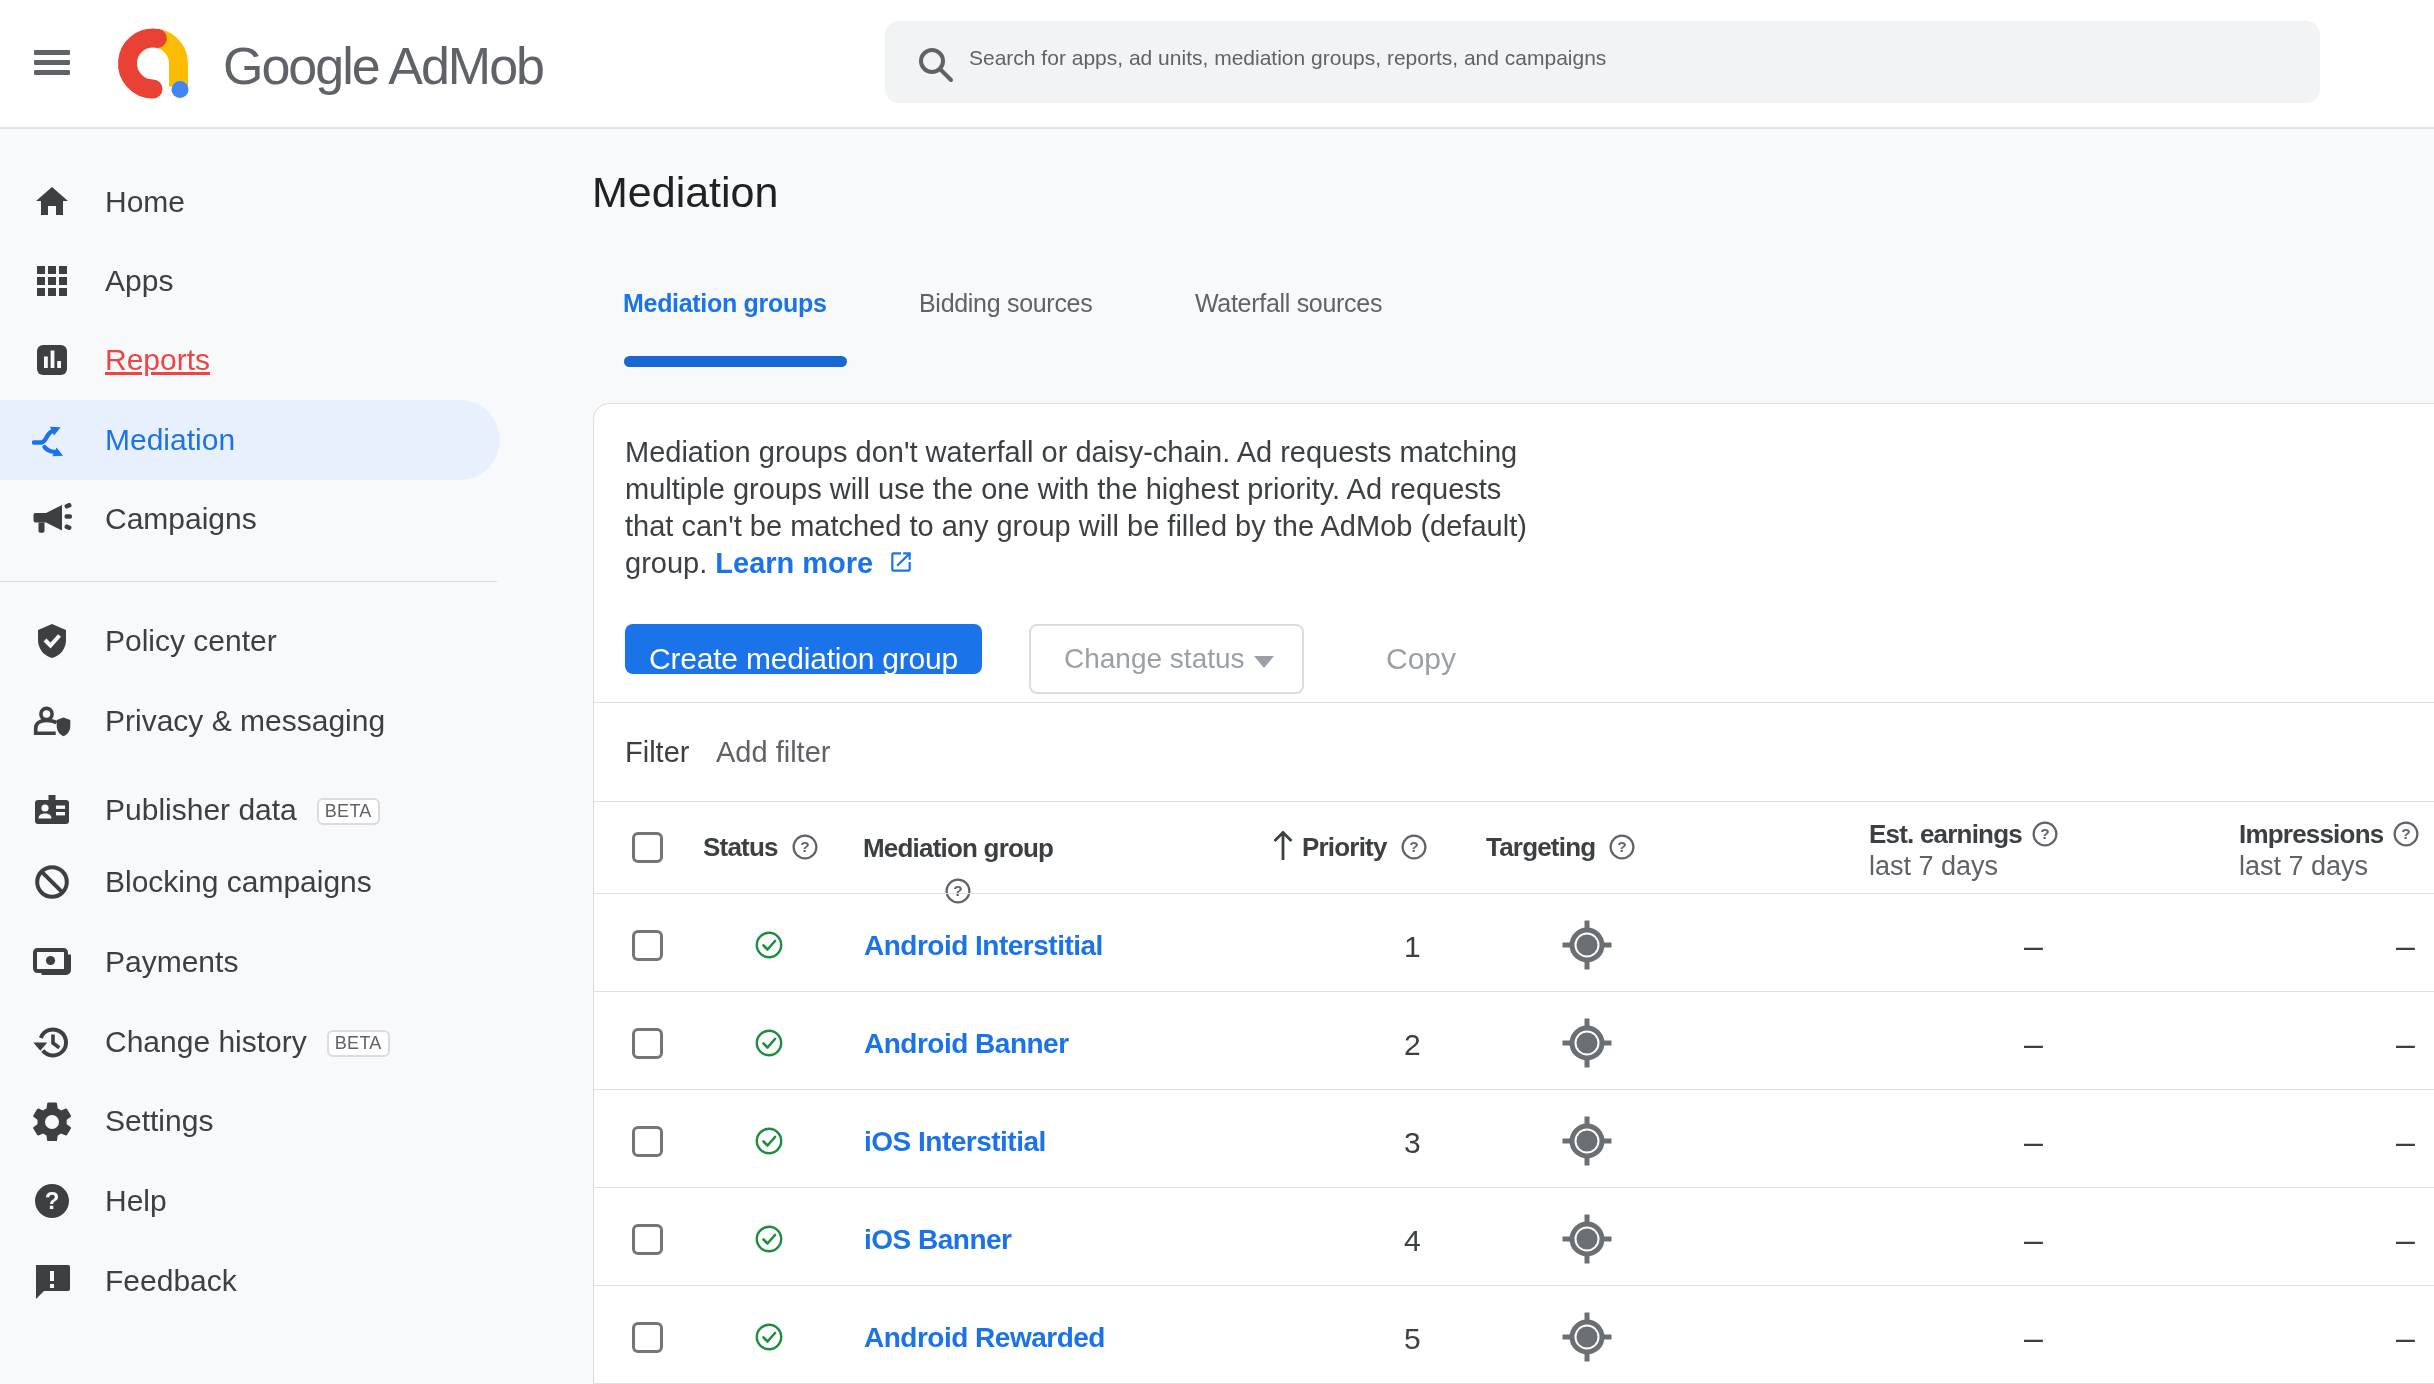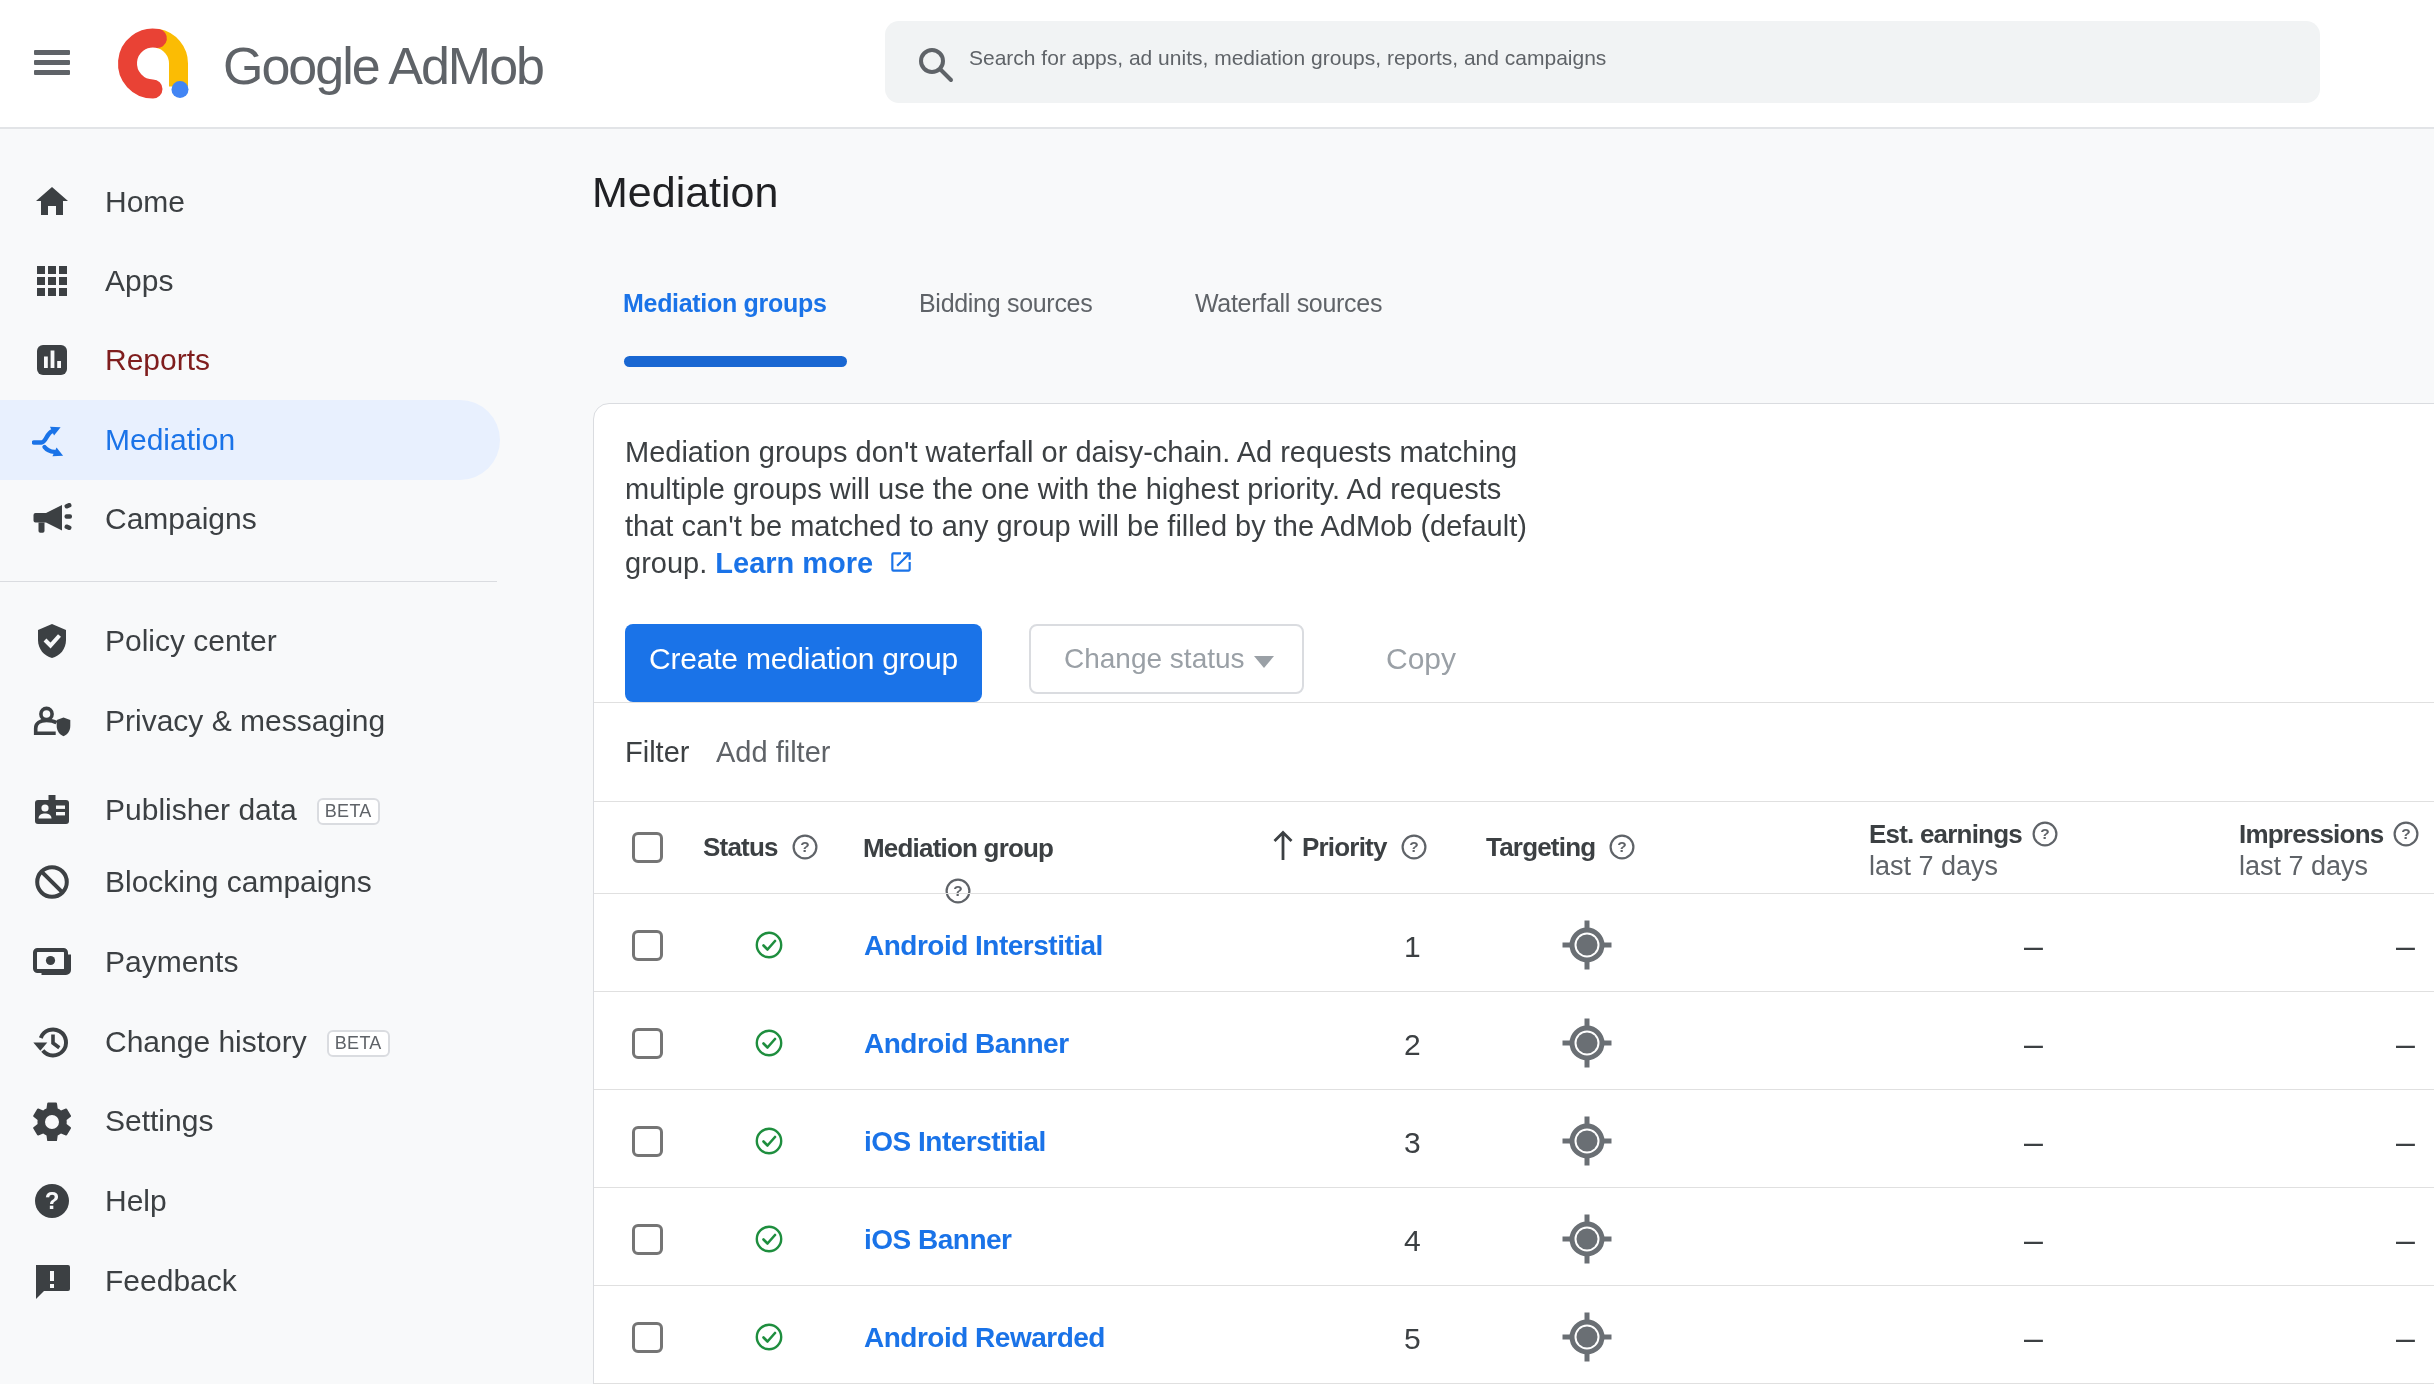--- a/index.html
+++ b/index.html
@@ -23,21 +23,21 @@
   #sidediv { position:absolute; left:0; top:581px; width:497px; height:1px; background:#dadce0; }
 
   
   #pagetitle { position:absolute; left:592px; top:168px; font-size:43px; color:#202124; }
   .tab { position:absolute; top:289px; font-size:25px; font-weight:bold; letter-spacing:-0.3px; color:#5f6368; white-space:nowrap; }
   #tabline { position:absolute; left:624px; top:356px; width:223px; height:11px; border-radius:6px; background:#1967d2; }
 
   #card { position:absolute; left:593px; top:403px; width:1842px; height:982px; background:#fff; border:1px solid #dadce0; border-radius:16px 0 0 0; }
   #desc { position:absolute; left:31px; top:30px; font-size:29px; line-height:37px; color:#3c4043; }
   #desc a { color:#1a73e8; text-decoration:none; font-weight:bold; }
-  #btnblue { position:absolute; left:31px; top:220px; width:357px; height:78px; background:#1a73e8; border-radius:8px; color:#fff; font-size:30px; text-align:center; line-height:70px; letter-spacing:-0.2px; }
+  #btnblue { position:absolute; left:31px; top:220px; width:357px; height:50px; background:#1a73e8; border-radius:8px; color:#fff; font-size:30px; text-align:center; line-height:70px; letter-spacing:-0.2px; }
   #btngray { position:absolute; left:435px; top:220px; width:275px; height:70px; border:2px solid #dadce0; border-radius:8px; color:#9aa0a6; font-size:28px; line-height:66px; text-align:left; padding-left:33px; }
   #btncopy { position:absolute; left:792px; top:220px; font-size:30px; color:#9aa0a6; line-height:70px; }
   .hdiv { position:absolute; left:0; width:100%; height:1px; background:#e0e0e0; }
   #filterrow { position:absolute; left:0; top:298px; width:100%; height:99px; }
   #filterrow .f1 { position:absolute; left:31px; top:34px; font-size:29px; color:#3c4043; }
   #filterrow .f2 { position:absolute; left:122px; top:34px; font-size:29px; color:#5f6368; }
 
   
   .cb { position:absolute; width:31px; height:31px; border:3.5px solid #757575; border-radius:6px; background:#fff; }
   .hlabel { font-size:26px; font-weight:bold; letter-spacing:-0.8px; color:#3c4043; white-space:nowrap; }
@@ -95,21 +95,21 @@
         </svg></div>
       <div class="lbl" style="color:#3c4043;">Apps</div>
     </div>
     <div class="navitem" style="top:320px;">
       <div class="ic"><svg width="40" height="40" viewBox="0 0 40 40">
           <rect x="5" y="5" width="30" height="30" rx="6" fill="#3c4043"></rect>
           <rect x="12" y="16.5" width="3.8" height="11.5" fill="#f8f9fa"></rect>
           <rect x="18.6" y="10.5" width="3.8" height="17.5" fill="#f8f9fa"></rect>
           <rect x="25.2" y="21" width="3.8" height="7" fill="#f8f9fa"></rect>
         </svg></div>
-      <div class="lbl" style="color:#7f1d1d;">Reports</div>
+      <div class="lbl" style="color:#ef4444;text-decoration:underline;">Reports</div>
     </div>
     <div class="navitem" style="top:400px;">
       <div class="ic"><svg width="40" height="40" viewBox="0 0 40 40">
           <g stroke="#1a73e8" stroke-width="4.4" fill="none" stroke-linecap="round">
             <path d="M2 22.5 h7.5 c4.5 0 5.5 -10 10.5 -11.2"></path>
             <path d="M12.5 27 c2.5 3.3 5.5 4.6 10 4.9"></path>
           </g>
           <g fill="#1a73e8">
             <path d="M0 -4.8 L9.5 0 L0 4.8 z" transform="translate(20,11.2) rotate(-25)"></path>
             <path d="M0 -4.8 L9.5 0 L0 4.8 z" transform="translate(22.5,31.8) rotate(25)"></path>

